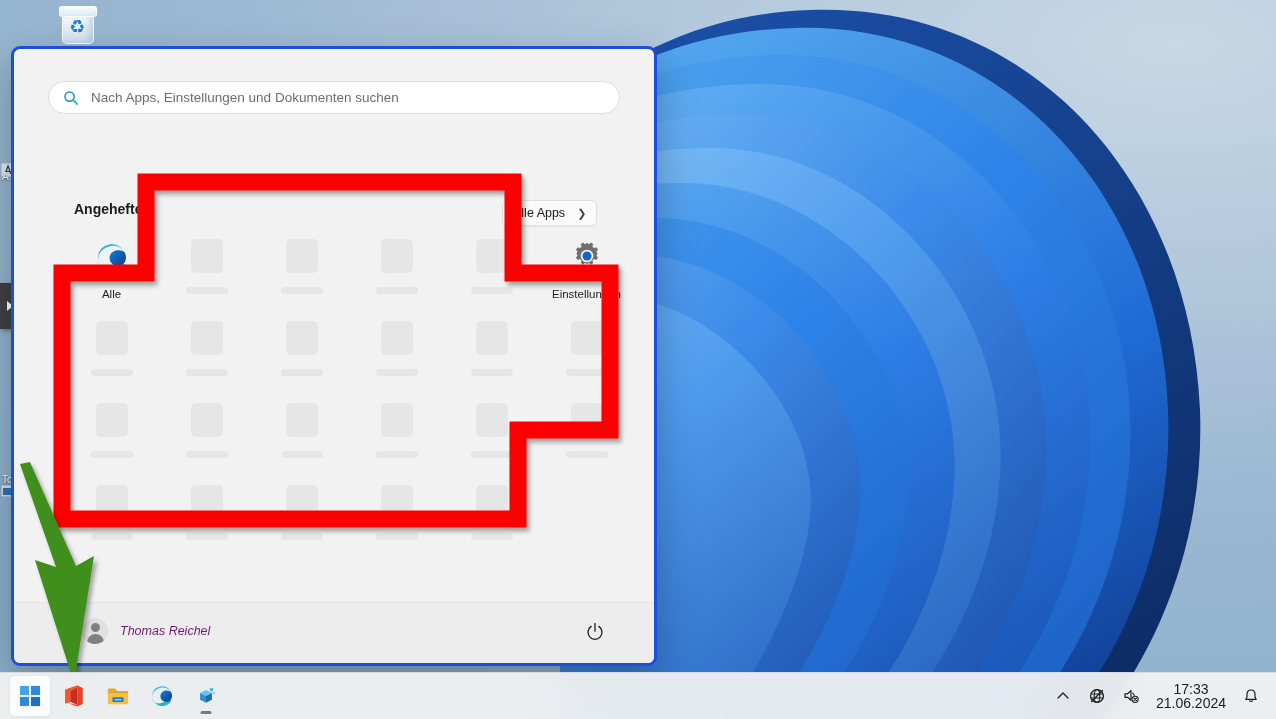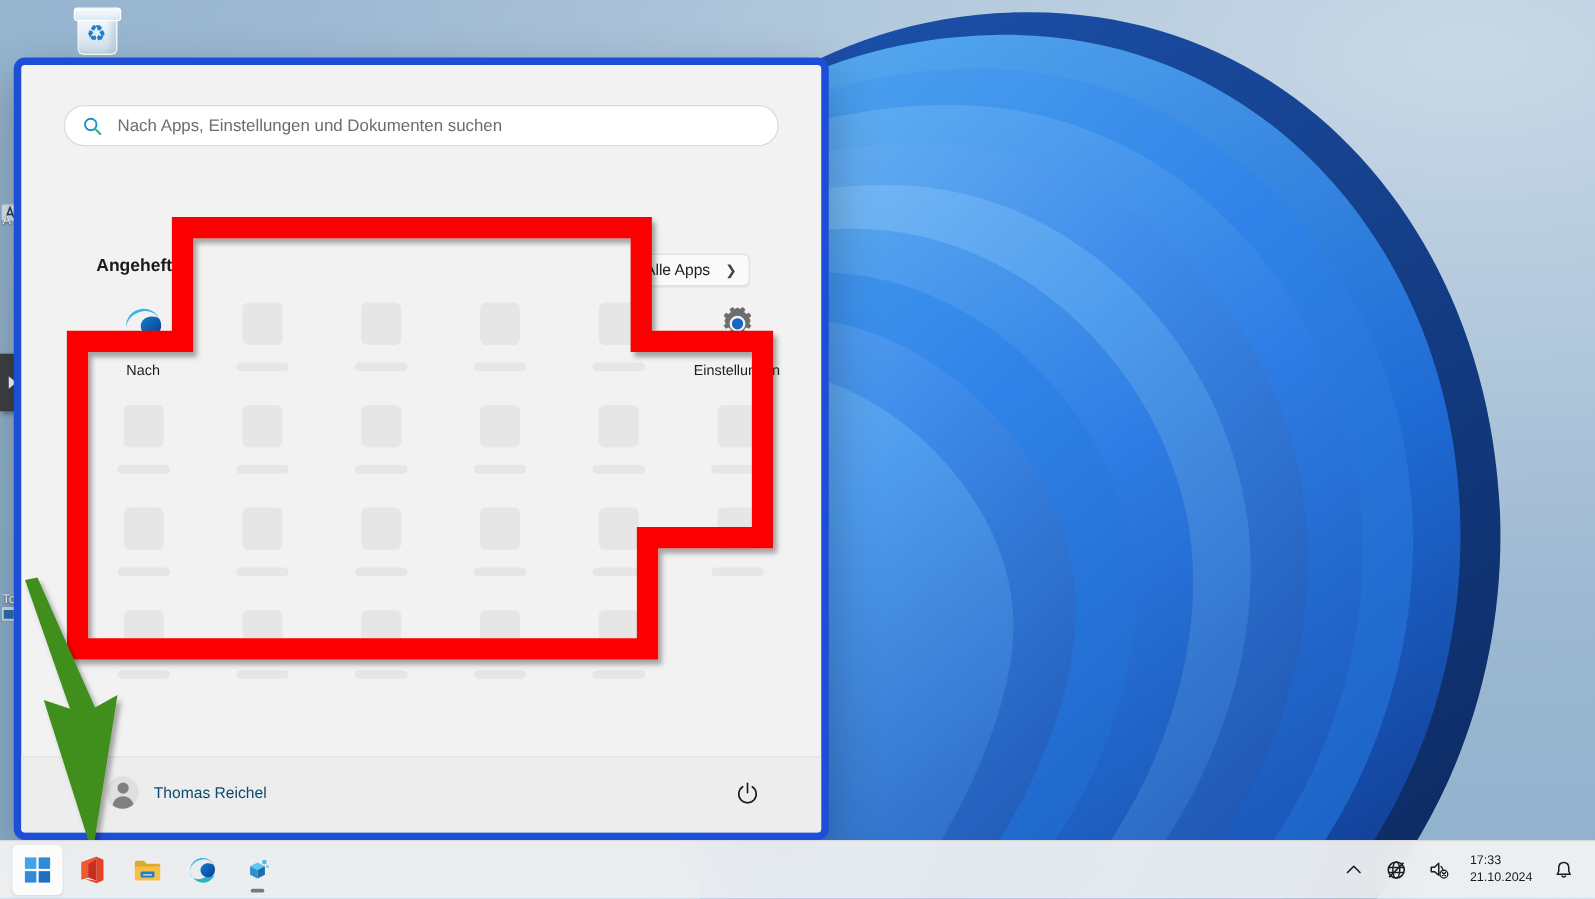--- a/index.html
+++ b/index.html
@@ -37,21 +37,21 @@
 
   
   #panel-handle{position:absolute;left:0;top:283px;width:17px;height:46px;
     background:#3f4145;border-radius:0 5px 5px 0;box-shadow:2px 2px 4px rgba(0,0,0,.35);
     display:flex;align-items:center;justify-content:center;}
   #panel-handle .tri{width:0;height:0;border-left:6px solid #fff;border-top:5px solid transparent;
     border-bottom:5px solid transparent;margin-left:2px;}
 
   
   #start-menu{position:absolute;left:11px;top:46px;width:640px;height:614px;
-    background:#f2f2f2;border:6px solid #1d4ed8;border-radius:9px;
+    background:#f2f2f2;border:3px solid #1d4ed8;border-radius:9px;
     box-shadow:0 16px 40px rgba(0,0,0,.28);overflow:hidden;}
   #search-box{position:absolute;left:34px;top:32px;width:572px;height:33px;background:#fff;
     border:1px solid #dcdcdc;border-radius:17px;display:flex;align-items:center;padding:0 14px;
     box-sizing:border-box;}
   #search-box .mag{width:16px;height:16px;margin-right:10px;flex:none;}
   #search-box input{border:0;outline:0;background:transparent;font-size:13.5px;color:#2b2b2b;
     font-family:"Liberation Sans","DejaVu Sans",sans-serif;width:100%;}
   #search-box input::placeholder{color:#6c6c6c;}
 
   #pinned-head{position:absolute;left:60px;top:152px;font-size:14px;font-weight:bold;color:#1a1a1a;}
@@ -70,37 +70,37 @@
   
   #annot{position:absolute;left:0;top:0;width:1276px;height:719px;pointer-events:none;}
 
   
   #user-bar{position:absolute;left:0;bottom:0;width:100%;height:60px;background:#ededed;
     border-top:1px solid #e3e3e3;}
   #user-chip{position:absolute;left:68px;top:15px;display:flex;align-items:center;gap:12px;}
   .avatar{width:26px;height:26px;border-radius:50%;background:#e0e0e0;position:relative;overflow:hidden;}
   .avatar .head{position:absolute;left:8.5px;top:5px;width:9px;height:9px;border-radius:50%;background:#808080;}
   .avatar .body{position:absolute;left:4.5px;top:16px;width:17px;height:11px;border-radius:9px 9px 0 0;background:#808080;}
-  #user-name{font-size:12.5px;color:#0c4a6e;}
+  #user-name{font-size:12.5px;color:#701a75;font-style:italic;}
   #power-btn{position:absolute;right:48px;top:18px;width:22px;height:22px;}
 
   
   #taskbar{position:absolute;left:0;bottom:0;width:1276px;height:46px;
     background:rgba(243,243,243,.93);border-top:1px solid #dadada;
     backdrop-filter:blur(18px);}
   #tb-left{position:absolute;left:10px;top:0;height:46px;display:flex;align-items:center;gap:4px;}
   .tb-btn{width:40px;height:40px;border-radius:5px;display:flex;align-items:center;justify-content:center;
     position:relative;cursor:default;}
   .tb-btn.active{background:rgba(255,255,255,.85);box-shadow:0 1px 3px rgba(0,0,0,.07);}
   .tb-dot{position:absolute;bottom:2px;left:50%;transform:translateX(-50%);width:11px;height:3px;
     border-radius:2px;background:#7a7a7a;}
   #tray{position:absolute;right:8px;top:0;height:46px;display:flex;align-items:center;gap:0;}
   .tray-btn{height:34px;display:flex;align-items:center;justify-content:center;padding:0 8px;border-radius:4px;}
-  #clock{display:flex;flex-direction:column;align-items:flex-start;justify-content:center;
-    font-size:10px;color:#1b1b1b;line-height:14px;padding:0 8px;height:34px;}
+  #clock{display:flex;flex-direction:column;align-items:center;justify-content:center;
+    font-size:14px;color:#1b1b1b;line-height:14px;padding:0 8px;height:34px;}
   .tray-icon{width:18px;height:18px;}
 
   
   .ico{display:block;}
 </style>
 </head>
 <body>
 
 <div id="desktop">
   <div class="wall-base"></div>
@@ -214,21 +214,21 @@
           <linearGradient id="eg2" x1="0" y1="1" x2="1" y2="0">
             <stop offset="0" stop-color="#17c0a0"></stop>
                 <stop offset="1" stop-color="#4ab6ec"></stop>
               </linearGradient>
         </defs>
         <path d="M32.5 24.5 A15 15 0 0 1 6.2 27 C10 29.8 16.3 29.4 20.3 26.6 C23.8 24.1 27.2 23.5 29.8 24.7 Z" fill="url(#eg2)"></path>
         <path d="M3.2 15.8 A14.8 14.8 0 0 1 31.2 11.6 C28.2 7 22.8 4.5 17.4 5.3 C9.1 6.6 3 12.8 3.3 19.9 C3.4 23.3 4.7 25.9 6.2 27 C3.7 24 2.7 19.4 3.2 15.8 Z" fill="#35b6e6"></path>
         <path d="M31.2 11.6 C33 14.5 33.3 18.3 32 21.4 C30.5 25 27.2 26.9 23.5 26.5 C18.3 25.8 15 21.5 15.5 17 C16 12.8 20 9.5 25.1 9.8 C27.6 9.9 29.7 10.5 31.2 11.6 Z" fill="url(#eg1)"></path>
       </svg>
         </div>
-        <div class="lbl">Nach</div>
+        <div class="lbl">Alle</div>
       </div>
       <div class="cell" style="left: 95px; top: 0px;">
         <div class="ph-tile"></div>
         <div class="ph-bar"></div>
       </div>
       <div class="cell" style="left: 190px; top: 0px;">
         <div class="ph-tile"></div>
         <div class="ph-bar"></div>
       </div>
       <div class="cell" style="left: 285px; top: 0px;">
@@ -426,21 +426,21 @@
     <div class="tray-btn">
       <svg class="tray-icon" viewBox="0 0 18 18">
         <path d="M3 6.8 H5.6 L9 3.6 V13.2 L5.6 10.3 H3 Z" fill="none" stroke="#1c1c1c" stroke-width="1.2" stroke-linejoin="round"></path>
         <path d="M10.8 6.2 A3.6 3.6 0 0 1 12.2 8.5" fill="none" stroke="#1c1c1c" stroke-width="1.1" stroke-linecap="round"></path>
         <circle cx="13.1" cy="12.3" r="3.1" fill="#fff" stroke="#1c1c1c" stroke-width="1.1"></circle>
         <path d="M11.8 11 L14.4 13.6 M14.4 11 L11.8 13.6" stroke="#1c1c1c" stroke-width="1.15" stroke-linecap="round"></path>
       </svg>
     </div>
     <div id="clock">
       <span>17:33</span>
-      <span>21.10.2024</span>
+      <span>21.06.2024</span>
     </div>
     <div class="tray-btn">
       <svg class="tray-icon" viewBox="0 0 18 18">
         <path d="M9 3 C6.5 3 5 4.8 5 7.2 V10 L3.8 12.4 H14.2 L13 10 V7.2 C13 4.8 11.5 3 9 3 Z" fill="none" stroke="#1c1c1c" stroke-width="1.2" stroke-linejoin="round"></path>
         <path d="M7.4 13.4 A1.7 1.7 0 0 0 10.6 13.4" fill="none" stroke="#1c1c1c" stroke-width="1.15"></path>
       </svg>
     </div>
   </div>
 </div>
 

